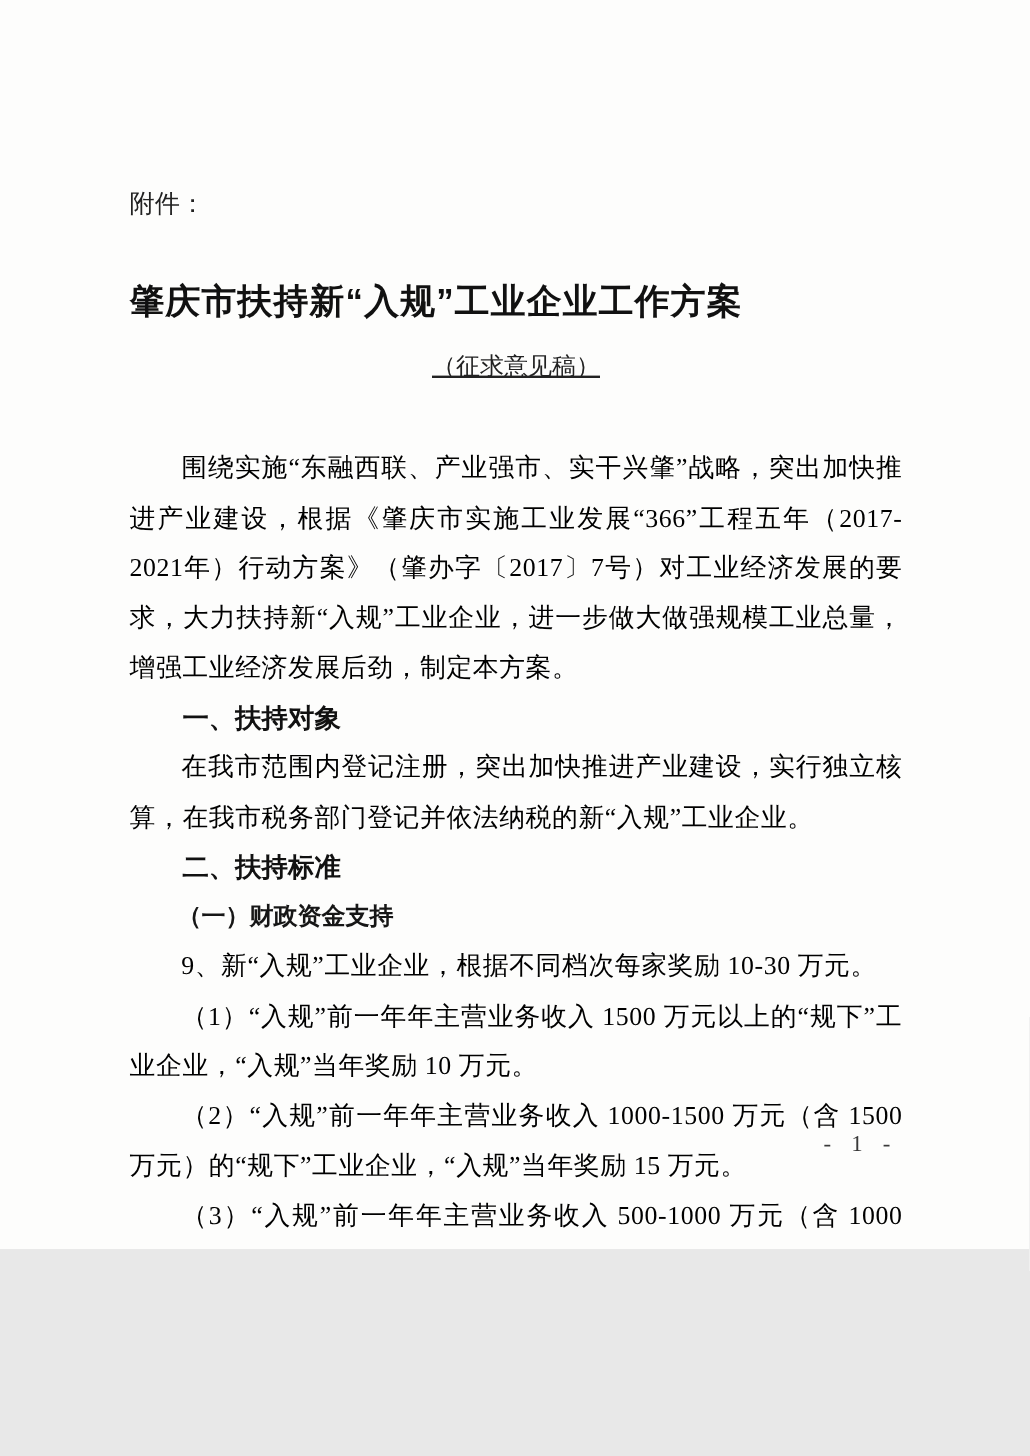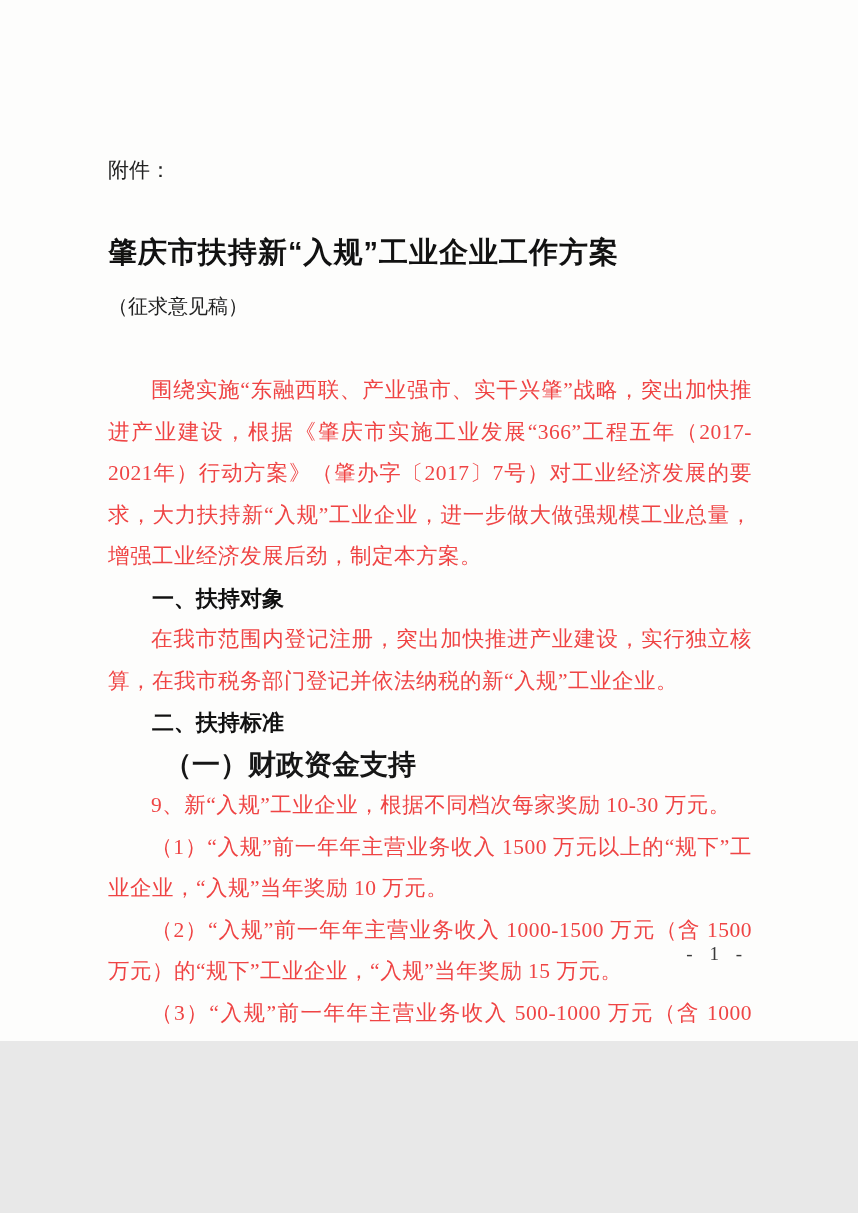--- a/index.html
+++ b/index.html
@@ -35,49 +35,51 @@
     text-align: left;
     font-family: "Liberation Sans", "DejaVu Sans", sans-serif;
     font-weight: 700;
     font-size: 29px;
     line-height: 36px;
     letter-spacing: 1px;
     color: #111;
   }
   .doc-subtitle {
     margin-top: 22px;
+    text-align: center;
     font-size: 20px;
     line-height: 28px;
     color: #222;
+    text-decoration: underline;
   }
   .body-text {
     margin-top: 50px;
   }
   .para {
     margin: 0;
     font-size: 21.5px;
     line-height: 41.5px;
     text-align: justify;
     text-indent: 2em;
     letter-spacing: 0.5px;
-    color: #ef4444;
+    color: #000000;
   }
   .heading {
     margin: 0;
     font-family: Liberation Serif, serif;
     font-weight: 700;
     font-size: 22px;
     line-height: 41.5px;
     text-indent: 2em;
     color: #111;
   }
   .subheading {
     margin: 0;
     font-weight: 700;
-    font-size: 28px;
+    font-size: 20px;
     line-height: 41.5px;
     text-indent: 2em;
     color: #161616;
   }
   .page-number {
     position: absolute;
     right: 110px;
     bottom: 76px;
     font-size: 19px;
     letter-spacing: 6px;

